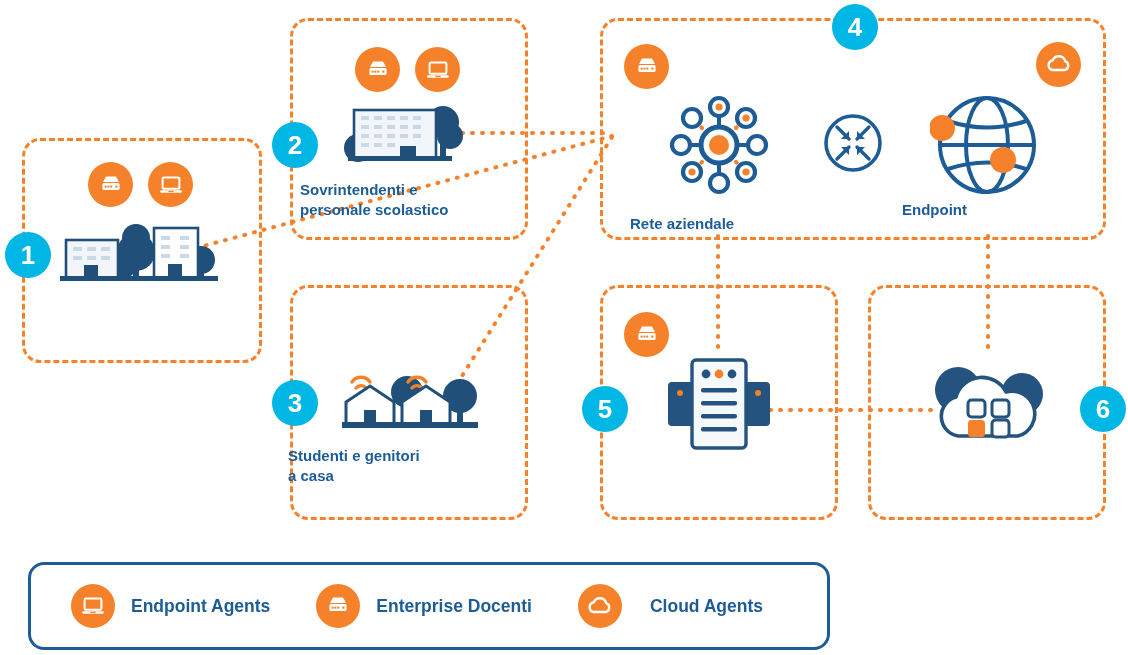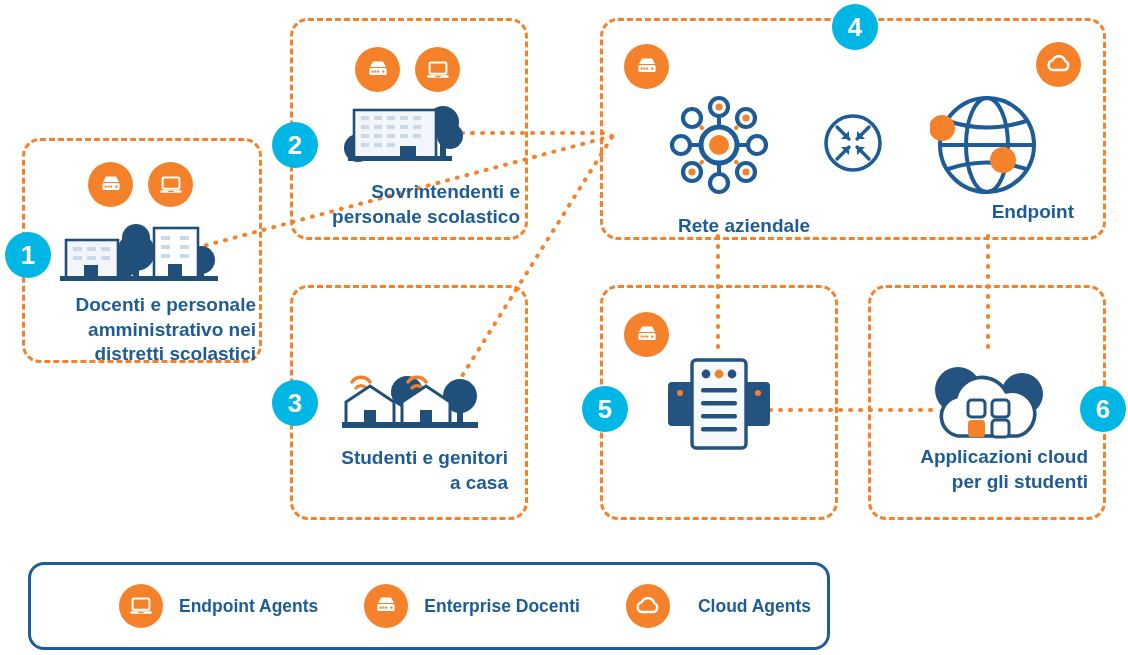--- a/index.html
+++ b/index.html
@@ -27,22 +27,22 @@
     font-size:26px;font-weight:bold;
     display:flex;align-items:center;justify-content:center;
     z-index:40;
     line-height:1;
   }
 
   
   .nodelabel{
     position:absolute;
     color:#1D5C96;
-    font-size:19px;font-weight:bold;
-    text-align:right;
+    font-size:15px;font-weight:bold;
+    text-align:left;
     line-height:1.30;
     z-index:25;
     white-space:pre-line;
   }
 
   
   .agent{
     position:absolute;
     width:45px;height:45px;border-radius:50%;
     background:#F5822B;
@@ -55,21 +55,21 @@
   .art{position:absolute;z-index:20;}
   .art svg{display:block;}
 
   
   #links{position:absolute;left:0;top:0;width:1128px;height:655px;z-index:15;pointer-events:none;}
 
   
   #legend{
     position:absolute;left:28px;top:562px;width:802px;height:88px;
     border:3px solid #1D5C96;border-radius:16px;box-sizing:border-box;
-    display:flex;align-items:center;padding-left:48px;
+    display:flex;align-items:center;
   }
   .legitem{display:flex;align-items:center;}
   .legicon{
     width:44px;height:44px;border-radius:50%;background:#F5822B;
     display:flex;align-items:center;justify-content:center;flex:0 0 auto;
   }
   .legtext{
     color:#1D5C96;font-size:17.5px;font-weight:bold;margin-left:16px;white-space:nowrap;
   }
 </style>
@@ -148,23 +148,20 @@
       <rect x="103" y="29" width="9" height="4" fill="#C9D9E8"></rect>
       <rect x="122" y="29" width="9" height="4" fill="#C9D9E8"></rect>
       <rect x="103" y="38" width="9" height="4" fill="#C9D9E8"></rect>
       <rect x="122" y="38" width="9" height="4" fill="#C9D9E8"></rect>
       <rect x="110" y="48" width="14" height="14" fill="#205079"></rect>
 
       <rect x="2" y="60" width="158" height="5" fill="#205079"></rect>
     </svg>
   </div>
 
-  <div class="nodelabel" style="left:30px;top:293px;width:226px;">Docenti e personale
-amministrativo nei
-distretti scolastici</div>
 
   <div class="badge" style="left:272px;top:122px;">
     <span>2</span>
   </div>
 
   <div class="agent" style="left:355px;top:47px;">
     <svg width="26" height="26" viewBox="0 0 26 26">
       <path d="M5,10 L8,4.6 L18,4.6 L21,10 Z" fill="#fff"></path>
       <rect x="4.4" y="11" width="17.2" height="7" rx="1.6" fill="#fff"></rect>
       <rect x="6.6" y="13.6" width="2" height="2" fill="#F5822B"></rect>
@@ -396,22 +393,20 @@
                A27,27 0 0 1 76,36
                A18,18 0 0 1 88,80 Z" fill="#FFFFFF" stroke="#24537F" stroke-width="3.6" stroke-linejoin="round"></path>
 
       <rect x="38" y="44" width="17" height="17" rx="3.6" fill="#fff" stroke="#24537F" stroke-width="3"></rect>
       <rect x="62" y="44" width="17" height="17" rx="3.6" fill="#fff" stroke="#24537F" stroke-width="3"></rect>
       <rect x="38" y="64" width="17" height="17" rx="3.6" fill="#F5822B"></rect>
       <rect x="62" y="64" width="17" height="17" rx="3.6" fill="#fff" stroke="#24537F" stroke-width="3"></rect>
     </svg>
   </div>
 
-  <div class="nodelabel" style="left:892px;top:445px;width:196px;">Applicazioni cloud
-per gli studenti</div>
 
   <div id="legend">
 
     <div class="legitem" style="margin-left:40px;">
       <div class="legicon">
         <svg width="26" height="26" viewBox="0 0 26 26">
           <rect x="4.6" y="5.4" width="16.8" height="11.4" rx="1.4" fill="none" stroke="#fff" stroke-width="2"></rect>
           <rect x="2.2" y="18.2" width="21.6" height="2.6" rx="1.2" fill="#fff"></rect>
           <rect x="10.4" y="18.8" width="5.2" height="1.3" fill="#F5822B"></rect>
         </svg>

